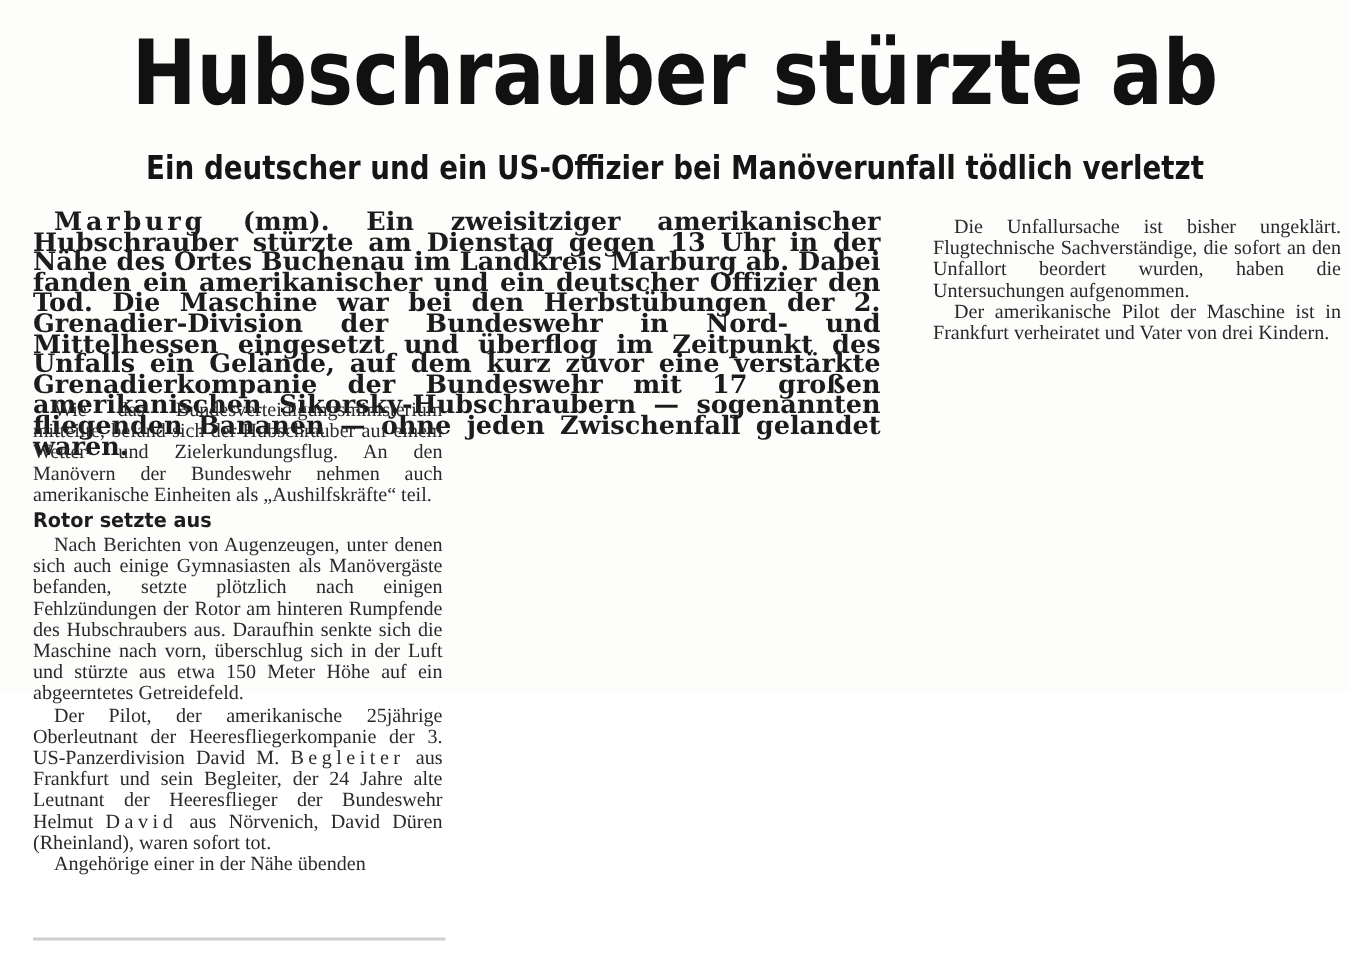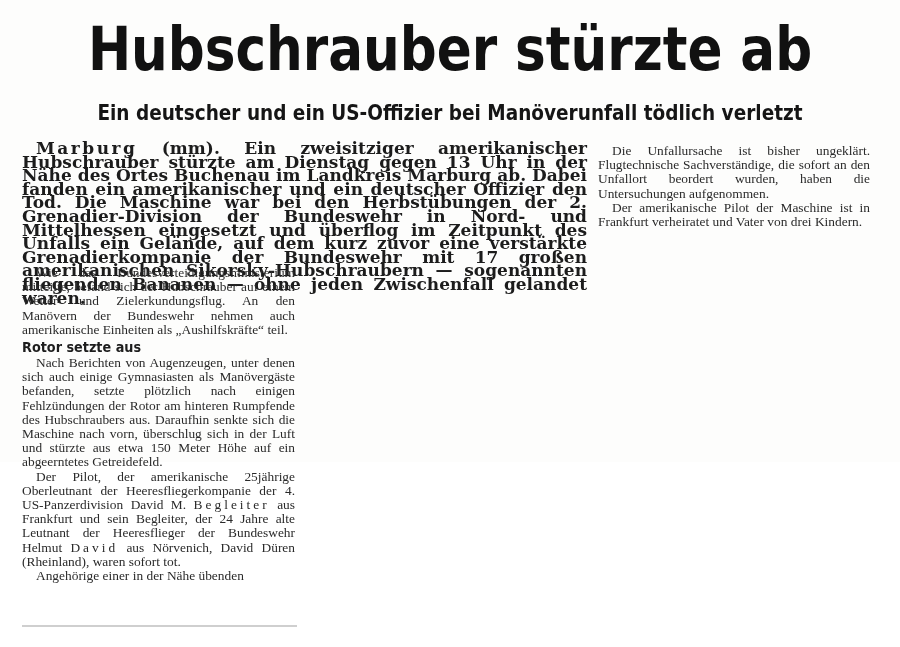--- a/index.html
+++ b/index.html
@@ -37,21 +37,21 @@
     .lead .dateline { letter-spacing: 2.5px; }
     .col {
       position: absolute;
       font-family: "Liberation Serif", "DejaVu Serif", serif;
       font-size: 13.4px; line-height: 14.2px;
       text-align: justify; color: #2a2a2a;
     }
     .col p { margin: 0; text-indent: 14px; }
     .col-left { left: 22px; top: 266px; width: 273px; }
     .col-mid { left: 310px; top: 266px; width: 270px; }
-    .col-right { left: 598px; top: 144px; width: 272px; }
+    .col-right { left: 622px; top: 144px; width: 272px; }
     .subhead {
       font-family: "DejaVu Sans", "Liberation Sans", sans-serif;
       font-size: 13.5px; font-weight: bold; line-height: 16px;
       margin: 2px 0 1px 0; color: #1d1d1d;
       transform: scaleX(0.95); transform-origin: left;
     }
     .spaced { letter-spacing: 3px; }
     .bottom-rule {
       position: absolute; left: 22px; top: 625px; width: 275px; height: 2px;
       background: #cfcfcf;
@@ -66,21 +66,21 @@
   <div class="subheadline">Ein deutscher und ein US-Offizier bei Manöverunfall tödlich verletzt</div>
 
   <div class="lead">
     <span style="display:inline-block;width:14px"></span><span class="dateline">Marburg</span><span> (mm). Ein zweisitziger amerikanischer Hubschrauber stürzte am Dienstag gegen 13 Uhr in der Nähe des Ortes Buchenau im Landkreis Marburg ab. Dabei fanden ein amerikanischer und ein deutscher Offizier den Tod. Die Maschine war bei den Herbstübungen der 2. Grenadier-Division der Bundeswehr in Nord- und Mittelhessen eingesetzt und überflog im Zeitpunkt des Unfalls ein Gelände, auf dem kurz zuvor eine verstärkte Grenadierkompanie der Bundeswehr mit 17 großen amerikanischen Sikorsky-Hubschraubern — sogenannten fliegenden Bananen — ohne jeden Zwischenfall gelandet waren.</span>
   </div>
 
   <div class="col col-left">
     <p>Wie das Bundesverteidigungsministerium mitteilte, befand sich der Hubschrauber auf einem Wetter- und Zielerkundungsflug. An den Manövern der Bundeswehr nehmen auch amerikanische Einheiten als „Aushilfskräfte“ teil.</p>
     <div class="subhead">Rotor setzte aus</div>
     <p>Nach Berichten von Augenzeugen, unter denen sich auch einige Gymnasiasten als Manövergäste befanden, setzte plötzlich nach einigen Fehlzündungen der Rotor am hinteren Rumpfende des Hubschraubers aus. Daraufhin senkte sich die Maschine nach vorn, überschlug sich in der Luft und stürzte aus etwa 150 Meter Höhe auf ein abgeerntetes Getreidefeld.</p>
-    <p><span>Der Pilot, der amerikanische 25jährige Oberleutnant der Heeresfliegerkompanie der 4. US-Panzerdivision David M. </span><span class="spaced">Begleiter</span><span> aus Frankfurt und sein Begleiter, der 24 Jahre alte Leutnant der Heeresflieger der Bundeswehr Helmut </span><span class="spaced">David</span><span> aus Nörvenich, David Düren (Rheinland), waren sofort tot.</span></p>
+    <p><span>Der Pilot, der amerikanische 25jährige Oberleutnant der Heeresfliegerkompanie der 3. US-Panzerdivision David M. </span><span class="spaced">Begleiter</span><span> aus Frankfurt und sein Begleiter, der 24 Jahre alte Leutnant der Heeresflieger der Bundeswehr Helmut </span><span class="spaced">David</span><span> aus Nörvenich, David Düren (Rheinland), waren sofort tot.</span></p>
     <p>Angehörige einer in der Nähe übenden</p>
   </div>
 
 
   <div class="col col-right">
     <p>Die Unfallursache ist bisher ungeklärt. Flugtechnische Sachverständige, die sofort an den Unfallort beordert wurden, haben die Untersuchungen aufgenommen.</p>
     <p>Der amerikanische Pilot der Maschine ist in Frankfurt verheiratet und Vater von drei Kindern.</p>
   </div>
 
   <div class="bottom-rule"></div>

